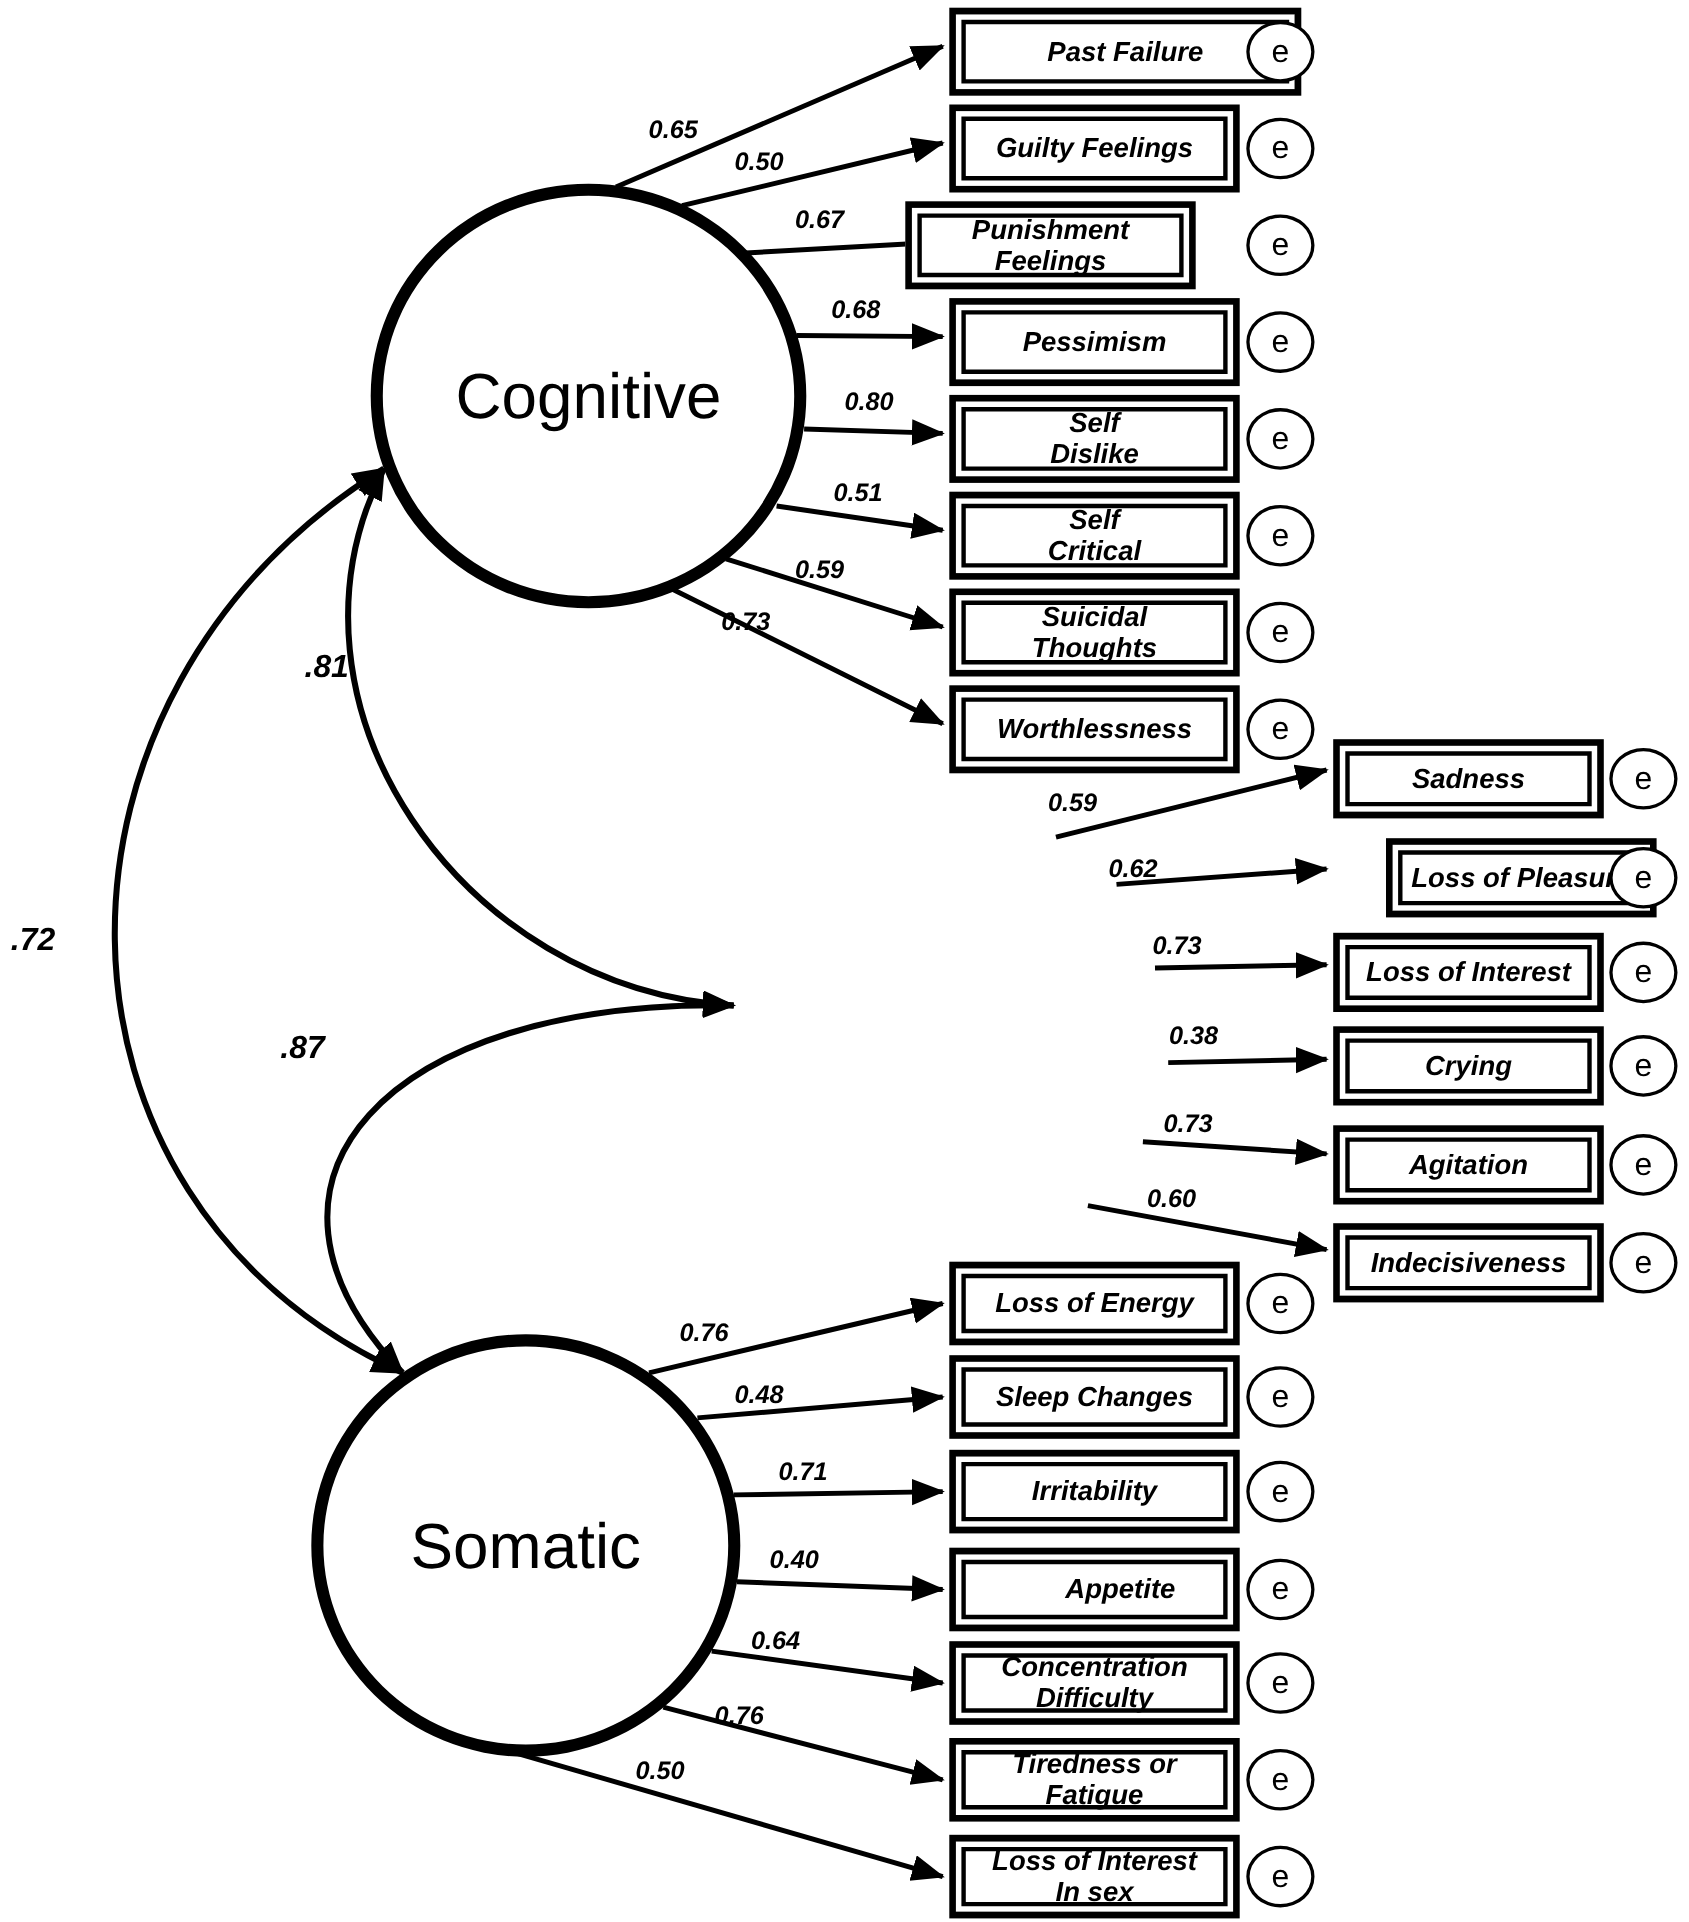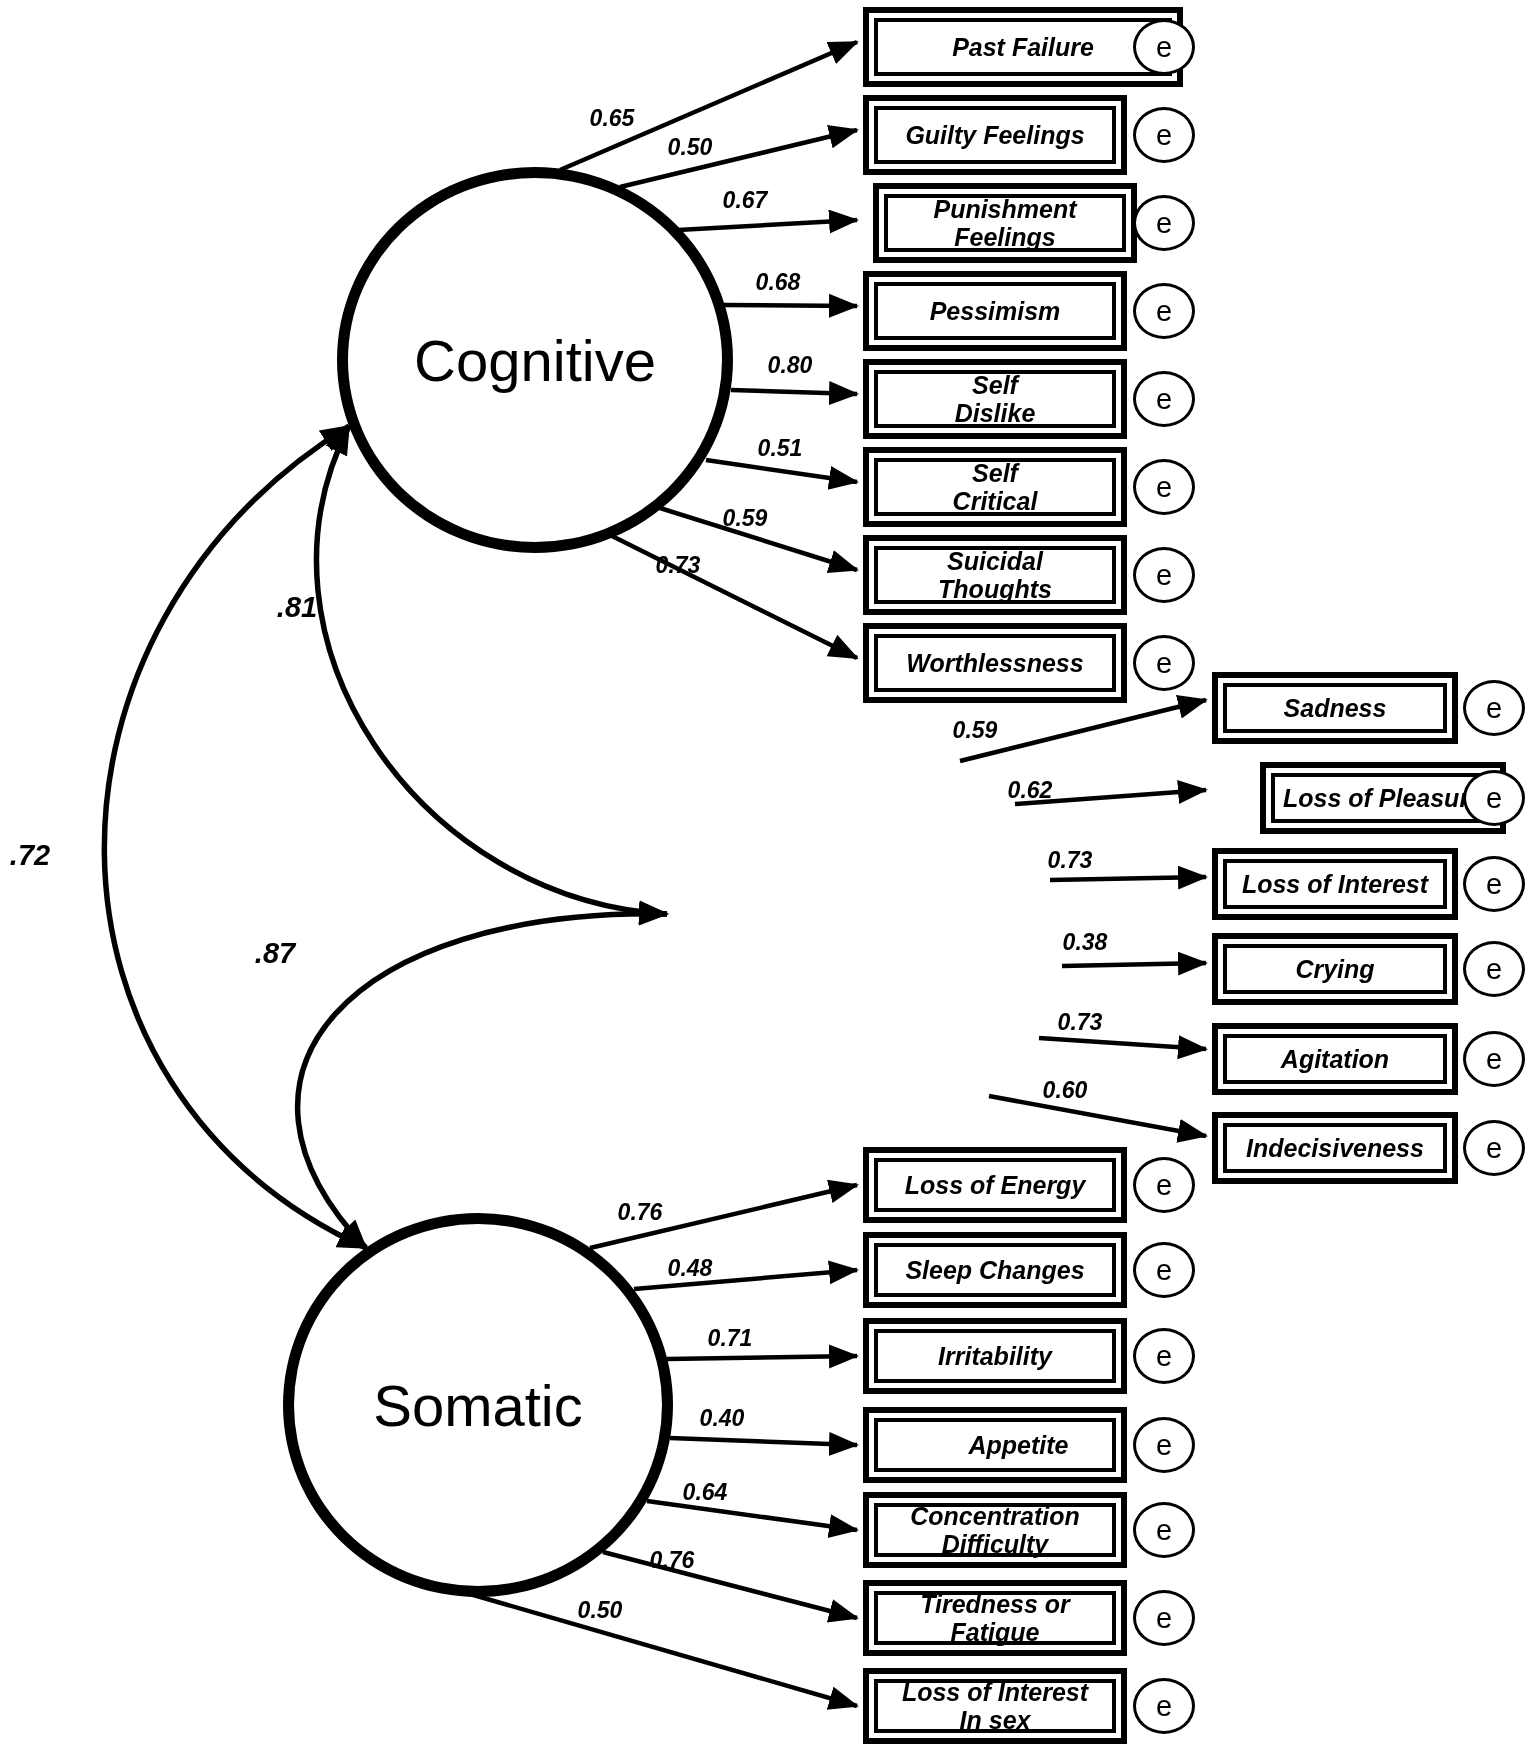--- a/index.html
+++ b/index.html
@@ -86,21 +86,21 @@
 
   <div class="ld" style="left:690px;top:147px;">0.50</div>
   <div class="ibox" style="left:863px;top:95px;width:264px;height:80px;">
     <span>Guilty Feelings</span>
     </div>
   <div class="ecirc" style="left:1133px;top:107px;">
       <span>e</span>
     </div>
 
   <div class="ld" style="left:745px;top:200px;">0.67</div>
-  <div class="ibox" style="left:873px;top:183px;width:264px;height:80px;">
+  <div class="ibox" style="left:823px;top:183px;width:264px;height:80px;">
     <span>Punishment
 Feelings</span>
     </div>
   <div class="ecirc" style="left:1133px;top:195px;">
       <span>e</span>
     </div>
 
   <div class="ld" style="left:778px;top:282px;">0.68</div>
   <div class="ibox" style="left:863px;top:271px;width:264px;height:80px;">
     <span>Pessimism</span>

